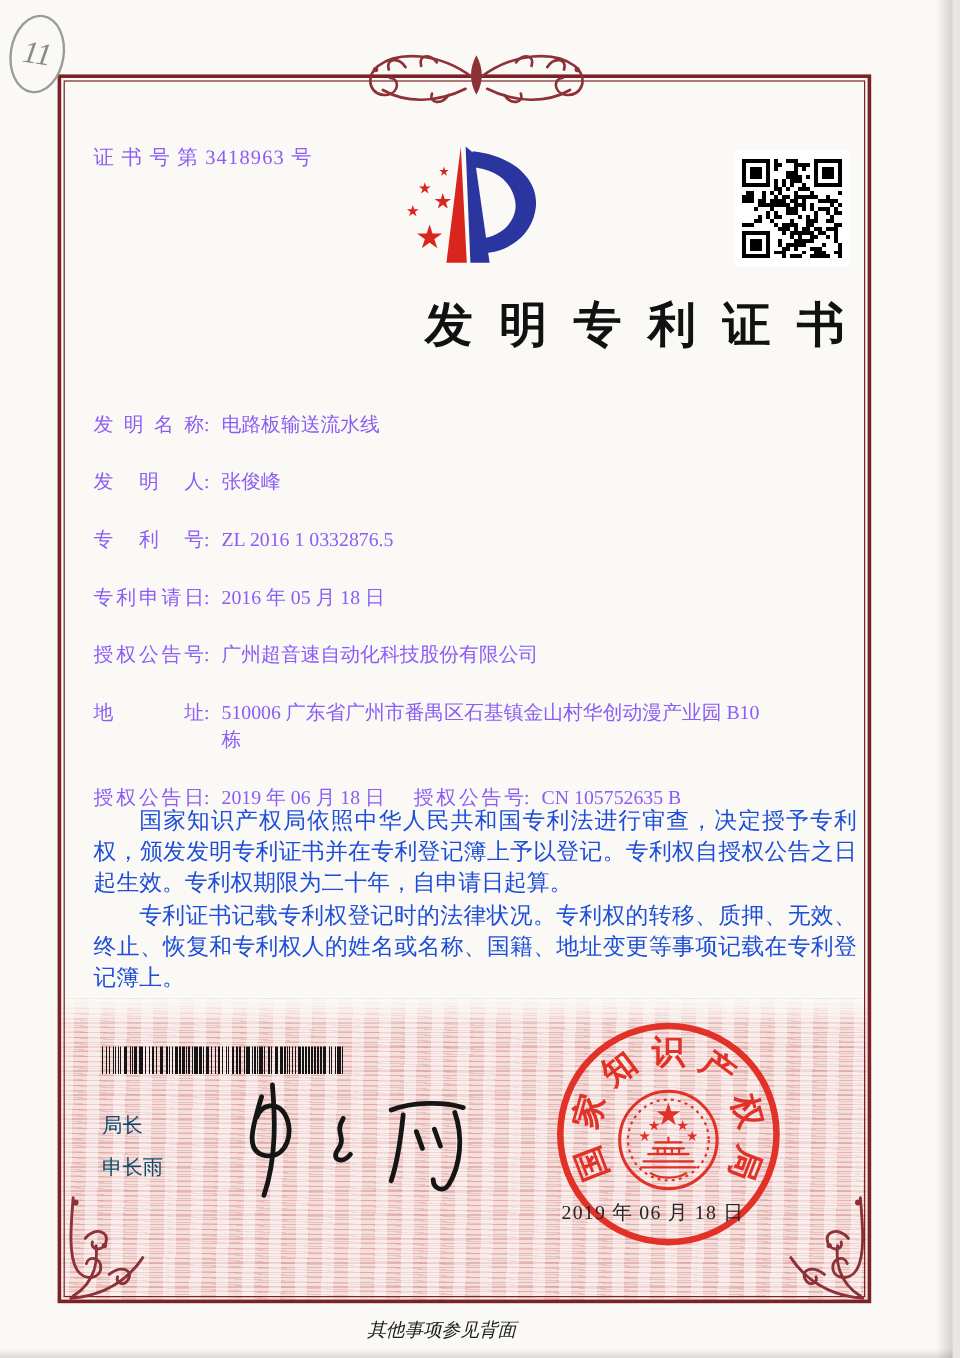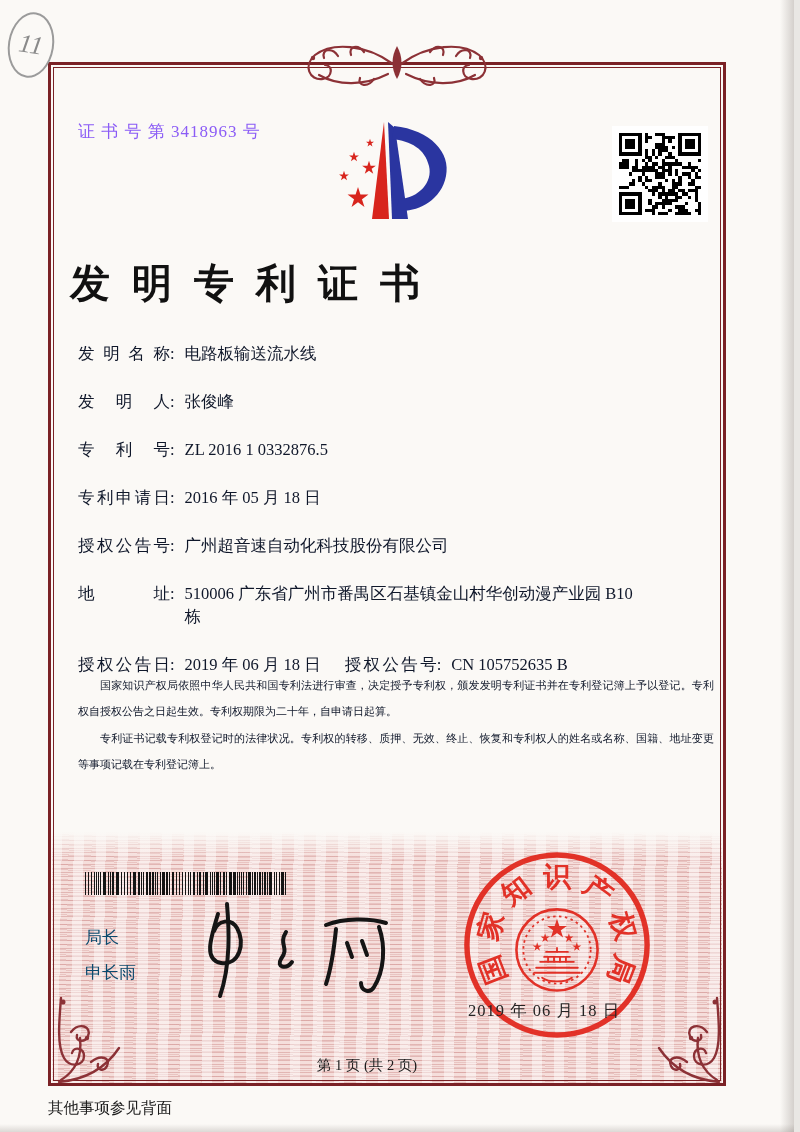--- a/index.html
+++ b/index.html
@@ -33,47 +33,47 @@
 
   .orn-top{position:absolute;left:268px;top:34px;z-index:3;}
   .corner{position:absolute;z-index:3;}
   .corner.left{left:51px;top:992px;}
   .corner.right{left:643px;top:992px;transform:scaleX(-1);}
 
   .cert-no{position:absolute;left:78px;top:120px;font-size:17px;color:#8b5cf6;letter-spacing:1px;z-index:4;}
   .logo{position:absolute;left:328px;top:112px;z-index:4;}
   .qr{position:absolute;left:612px;top:126px;width:96px;height:96px;background:#fff;z-index:4;}
 
-  .title{position:absolute;left:48px;top:256px;width:678px;margin:0;text-align:left;
+  .title{position:absolute;left:48px;top:243px;width:678px;margin:0;text-align:right;
          font-size:40px;font-weight:bold;color:#111;letter-spacing:22px;text-indent:22px;z-index:4;}
 
-  .fields{position:absolute;left:78px;top:342px;width:640px;font-size:16.5px;color:#0f172a;z-index:4;}
+  .fields{position:absolute;left:78px;top:342px;width:640px;font-size:16.5px;color:#8b5cf6;z-index:4;}
   .frow{display:flex;margin-bottom:25px;line-height:23px;}
   .flabel{display:inline-block;width:92px;text-align:justify;text-align-last:justify;flex:0 0 92px;}
   .fcolon{margin-right:10px;}
   .fvalue{max-width:452px;}
   .frow.grant{margin-top:1px;}
   .pair2{margin-left:24px;display:flex;}
 
-  .paras{position:absolute;left:78px;top:672px;width:636px;z-index:4;font-size:11px;
-         line-height:26px;color:#0f172a;text-align:justify;}
+  .paras{position:absolute;left:78px;top:672px;width:636px;z-index:4;font-size:19px;
+         line-height:26px;color:#1d4ed8;text-align:justify;}
   .paras p{margin:0 0 1px 0;text-indent:2em;}
 
   .barcode{position:absolute;left:85px;top:872px;width:206px;height:23px;z-index:4;}
 
   .officer{position:absolute;left:85px;top:920px;z-index:4;font-size:17px;color:#0c4a6e;line-height:35px;}
   .sig{position:absolute;left:180px;top:898px;z-index:4;}
 
   .seal{position:absolute;left:458px;top:846px;z-index:4;}
   .seal-date{position:absolute;left:468px;top:1000px;z-index:5;font-size:16.5px;color:#242424;letter-spacing:1px;}
 
   .page-num{position:absolute;left:28px;top:1056px;width:678px;text-align:center;font-size:14.5px;
             color:#1b1b1b;z-index:4;}
-  .back-note{position:absolute;left:48px;top:1098px;width:640px;font-size:15.5px;
-             color:#1b1b1b;z-index:4;}
+  .back-note{position:absolute;left:48px;top:1098px;width:640px;text-align:center;font-size:15.5px;
+             color:#1b1b1b;z-index:4;font-style:italic;}
 </style>
 </head>
 <body>
 
 <div class="page">
 
   <div class="pencil">
     <span>11</span>
   </div>
 
@@ -531,18 +531,17 @@
           <path d="M-9,7 V12 M-3,7 V12 M3,7 V12 M9,7 V12"></path>
           <path d="M0,-2 V2"></path>
           <path d="M-23,23 H23"></path>
           <path d="M-15,28 C-8,33 8,33 15,28"></path>
         </g>
       </g>
     </g>
   </svg>
   <div class="seal-date">2019 年 06 月 18 日</div>
 
-  <div class="page-num">第 1 页 (共 2 页)</div>
   <div class="back-note">其他事项参见背面</div>
 
   <div class="edge-r"></div>
   <div class="edge-b"></div>
 </div>
 
 </body></html>

